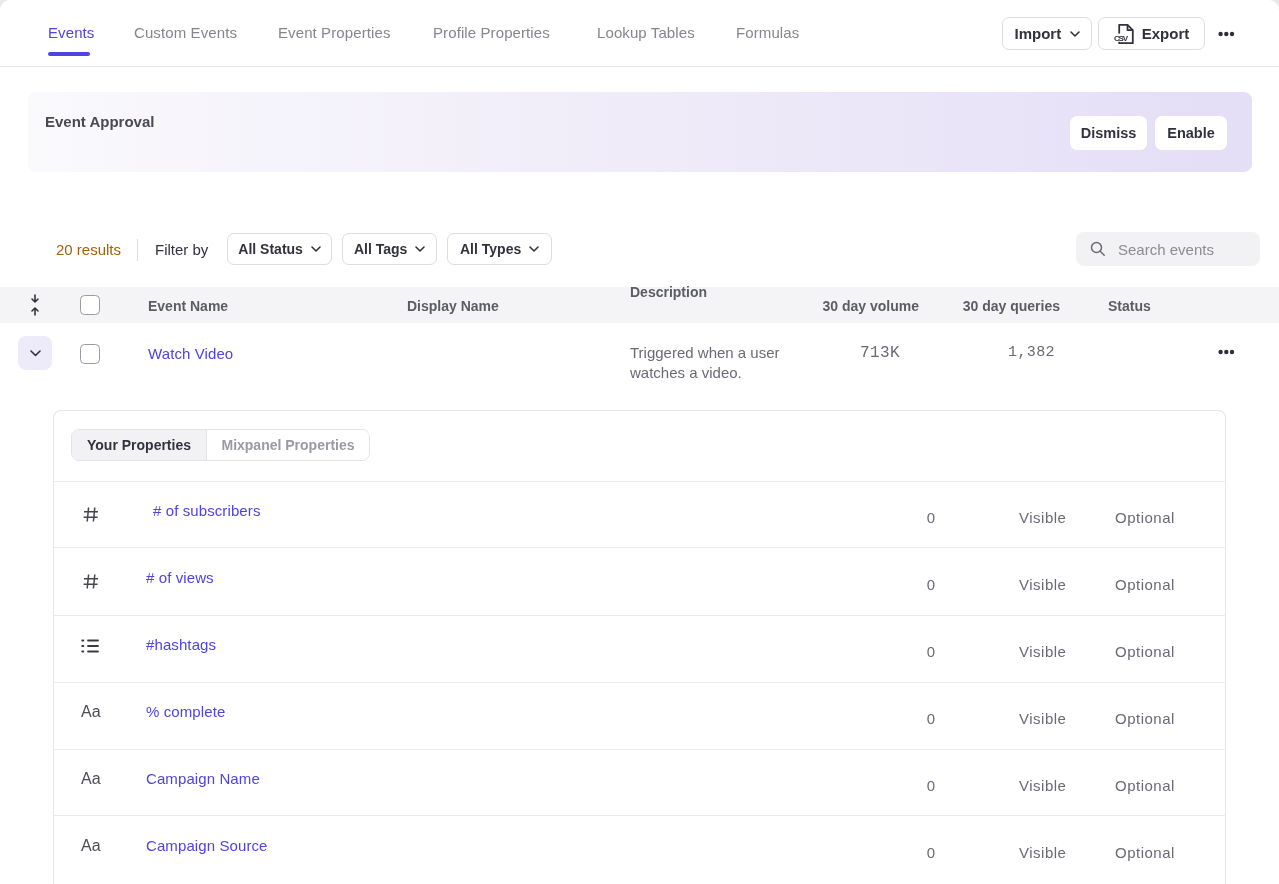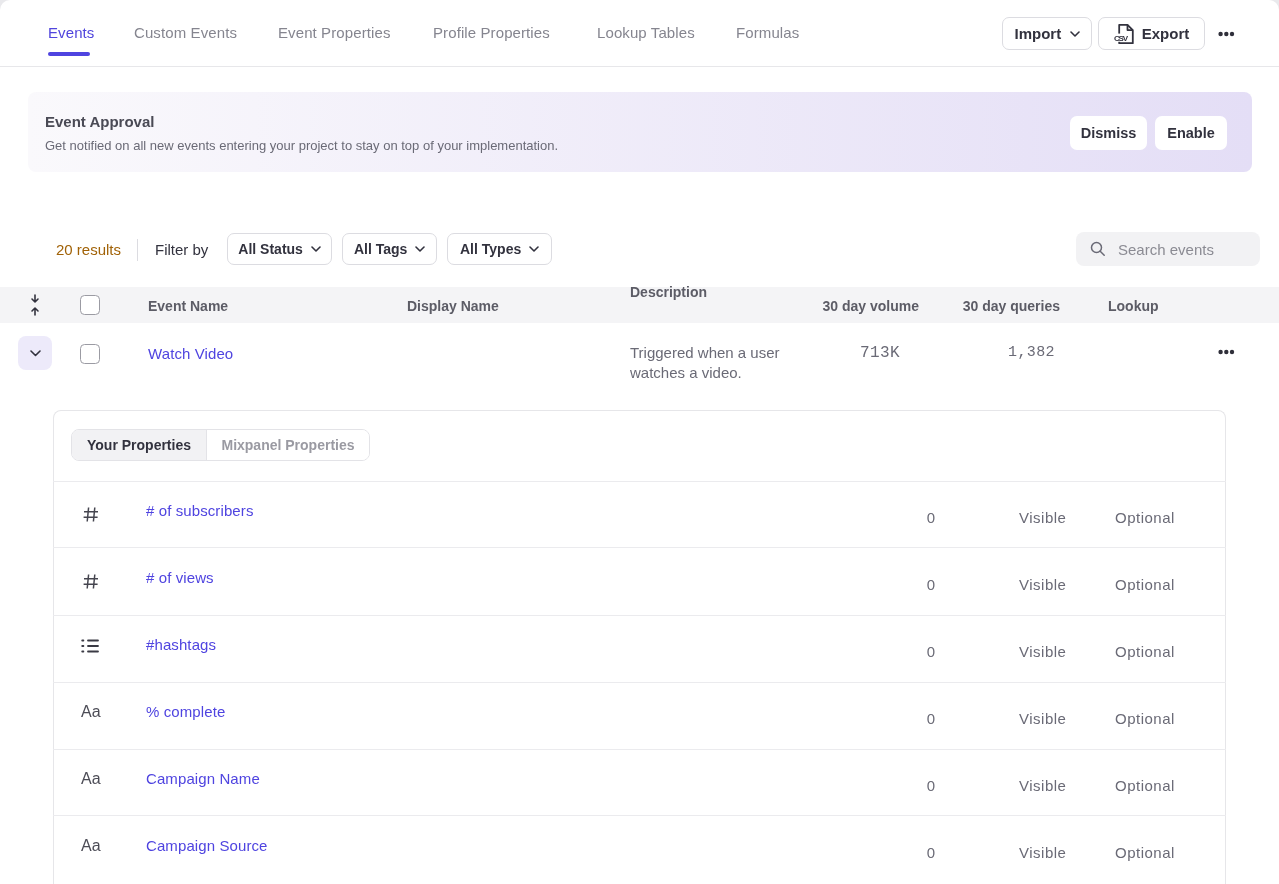--- a/index.html
+++ b/index.html
@@ -44,21 +44,20 @@
 <svg class="abs" style="left:1218px; top:31px;" width="17" height="6" viewBox="0 0 17 6">
       <g fill="#2f2f3a">
         <circle cx="2.6" cy="3" r="2.2"></circle>
         <circle cx="8.3" cy="3" r="2.2"></circle>
         <circle cx="14" cy="3" r="2.2"></circle>
       </g>
     </svg>
 
 <div class="abs" style="left:28px; top:92px; width:1224px; height:80px; border-radius:8px; background:linear-gradient(90deg,#faf9fc 0%,#e4def6 100%);"></div>
 <div class="abs" style="left:45px; top:113px; font-size:15px; font-weight:700; color:#4a4a55;">Event Approval</div>
-<div class="abs" style="left:45px; top:138px; font-size:13px; color:#6a6a76;">Get notified on all new events entering your project to stay on top of your implementation.</div>
 <div class="btn" style="left:1070px; top:116px; width:77px; height:34px; border:none; font-size:14.5px;">Dismiss</div>
 <div class="btn" style="left:1155px; top:116px; width:72px; height:34px; border:none; font-size:14.5px;">Enable</div>
 
 <div class="abs" style="left:56px; top:241px; font-size:15px; color:#a16207;">20 results</div>
 <div class="abs" style="left:137px; top:239px; width:1px; height:22px; background:#dcdce1;"></div>
 <div class="abs" style="left:155px; top:241px; font-size:15px; color:#32323e;">Filter by</div>
 <div class="btn" style="left:227px; top:233px; width:105px; height:32px; font-size:14px;">All Status&nbsp;&nbsp;<svg width="10" height="6" viewBox="0 0 10 6">
         <path d="M1 1l4 4 4-4" fill="none" stroke="#32323e" stroke-width="1.6" stroke-linecap="round" stroke-linejoin="round"></path>
       </svg></div>
 <div class="btn" style="left:342px; top:233px; width:95px; height:32px; font-size:14px;">All Tags&nbsp;&nbsp;<svg width="10" height="6" viewBox="0 0 10 6">
@@ -79,21 +78,21 @@
 <svg class="abs" style="left:29px; top:294px;" width="12" height="22" viewBox="0 0 12 22">
   <path d="M6 1v6.5M3 5l3 3 3-3" fill="none" stroke="#32323e" stroke-width="1.6" stroke-linecap="round" stroke-linejoin="round"></path>
   <path d="M6 21v-6.5M3 17l3-3 3 3" fill="none" stroke="#32323e" stroke-width="1.6" stroke-linecap="round" stroke-linejoin="round"></path>
 </svg>
 <div class="cb" style="left:80px; top:295px;"></div>
 <div class="abs hdrtxt" style="left:148px; top:298px;">Event Name</div>
 <div class="abs hdrtxt" style="left:407px; top:298px;">Display Name</div>
 <div class="abs hdrtxt" style="left:630px; top:284px;">Description</div>
 <div class="abs hdrtxt" style="left:822px; top:298px; width:97px; text-align:right;">30 day volume</div>
 <div class="abs hdrtxt" style="left:961px; top:298px; width:99px; text-align:right;">30 day queries</div>
-<div class="abs hdrtxt" style="left:1108px; top:298px;">Lookup</div>
+<div class="abs hdrtxt" style="left:1108px; top:298px;">Status</div>
 
 <div class="abs" style="left:18px; top:336px; width:34px; height:34px; border-radius:8px; background:#edeafa; display:flex; align-items:center; justify-content:center;">
   <svg width="11" height="7" viewBox="0 0 11 7">
         <path d="M1 1l4.5 4.5L10 1" fill="none" stroke="#32323e" stroke-width="1.6" stroke-linecap="round" stroke-linejoin="round"></path>
       </svg>
 </div>
 <div class="cb" style="left:80px; top:344px;"></div>
 <div class="abs link" style="left:148px; top:345px;">Watch Video</div>
 <div class="abs gray" style="left:630px; top:343px; font-size:15px; line-height:20px;">Triggered when a user<br>watches a video.</div>
 <div class="abs mono gray" style="left:804px; top:344px; width:96px; text-align:right; font-size:16px; letter-spacing:0.4px;">713K</div>
@@ -116,21 +115,21 @@
 <div class="rowline" style="top:615px;"></div>
 <div class="rowline" style="top:682px;"></div>
 <div class="rowline" style="top:749px;"></div>
 <div class="rowline" style="top:815px;"></div>
 
 <svg class="abs" style="left:83px; top:507px;" width="16" height="15" viewBox="0 0 16 15">
       <g stroke="#45454f" stroke-width="1.5" fill="none">
         <path d="M5.6 0.5L4.2 14.5M11.8 0.5L10.4 14.5M1 4.7h14M0.6 10.3h14"></path>
       </g>
     </svg>
-<div class="abs link" style="left:146px; top:502px;"># of subscribers</div>
+<div class="abs link" style="left:153px; top:502px;"># of subscribers</div>
 <div class="abs gray" style="left:862px; top:509px; width:73px; text-align:right; font-size:15px;">0</div>
 <div class="abs gray" style="left:1019px; top:509px; font-size:15px; letter-spacing:0.5px;">Visible</div>
 <div class="abs gray" style="left:1115px; top:509px; font-size:15px; letter-spacing:0.5px;">Optional</div>
 
 <svg class="abs" style="left:83px; top:574px;" width="16" height="15" viewBox="0 0 16 15">
       <g stroke="#45454f" stroke-width="1.5" fill="none">
         <path d="M5.6 0.5L4.2 14.5M11.8 0.5L10.4 14.5M1 4.7h14M0.6 10.3h14"></path>
       </g>
     </svg>
 <div class="abs link" style="left:146px; top:569px;"># of views</div>

